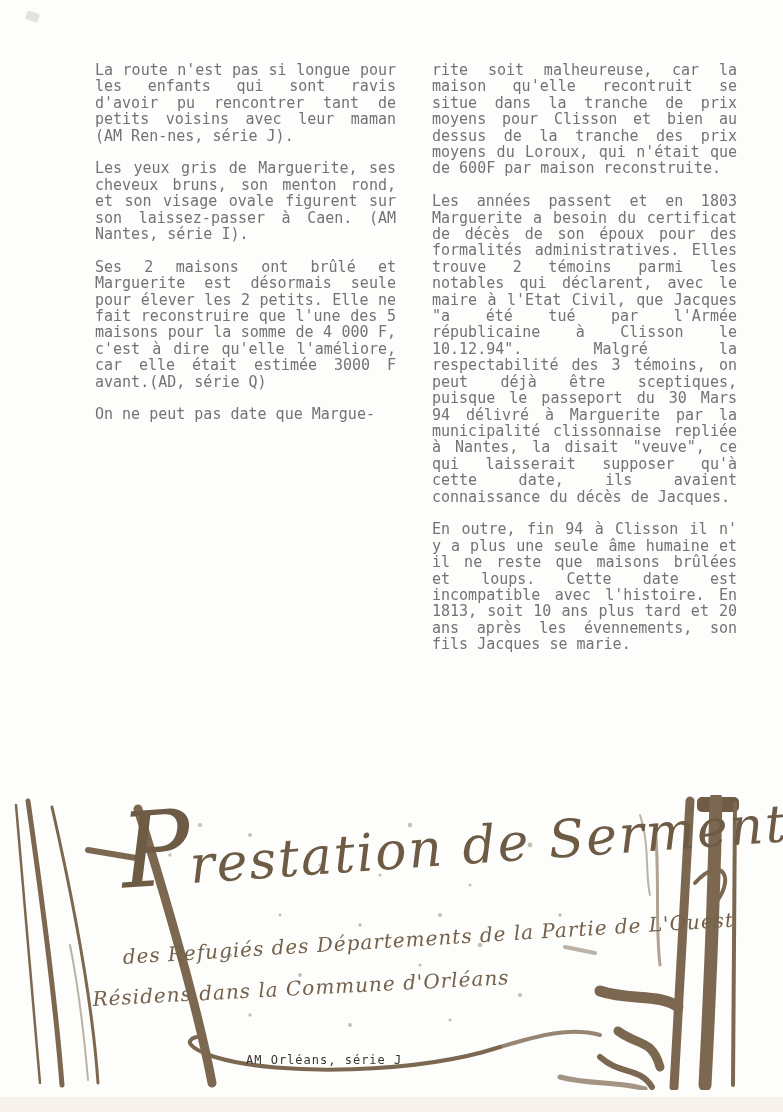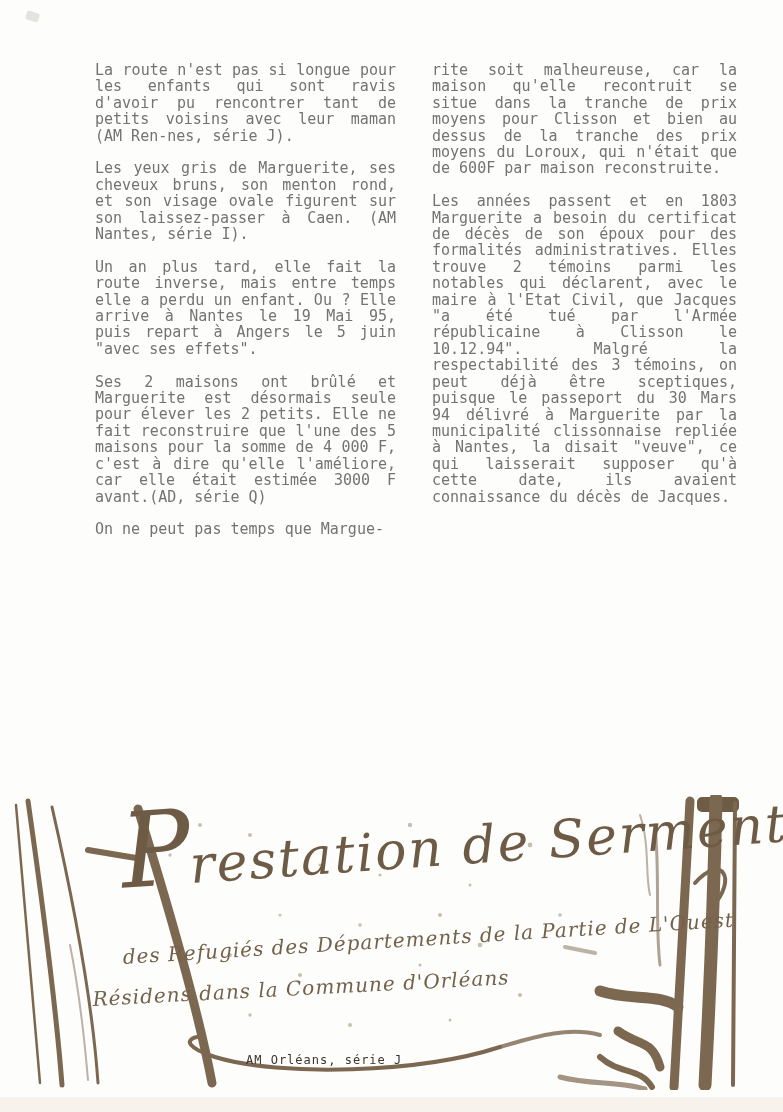--- a/index.html
+++ b/index.html
@@ -80,28 +80,28 @@
 </head>
 <body>
 
 <div class="page">
 
   <div class="corner-mark"></div>
 
   <div class="col col-left">
     <p>La route n'est pas si longue pour les enfants qui sont ravis d'avoir pu rencontrer tant de petits voisins avec leur maman (AM Ren-nes, série J).</p>
     <p>Les yeux gris de Marguerite, ses cheveux bruns, son menton rond, et son visage ovale figurent sur son laissez-passer à Caen. (AM Nantes, série I).</p>
-    <p>Un an plus tard, elle fait la route inverse, mais entre temps elle a perdu un enfant. Ou ? Elle arrive à Nantes le 19 Mai 95, puis repart à Angers le 5 juin "avec ses effets".</p>
     <p>Ses 2 maisons ont brûlé et Marguerite est désormais seule pour élever les 2 petits. Elle ne fait reconstruire que l'une des 5 maisons pour la somme de 4 000 F, c'est à dire qu'elle l'améliore, car elle était estimée 3000 F avant.(AD, série Q)</p>
-    <p>On ne peut pas temps que Margue-</p>
+    <p>On ne peut pas date que Margue-</p>
   </div>
 
   <div class="col col-right">
     <p>rite soit malheureuse, car la maison qu'elle recontruit se situe dans la tranche de prix moyens pour Clisson et bien au dessus de la tranche des prix moyens du Loroux, qui n'était que de 600F par maison reconstruite.</p>
     <p>Les années passent et en 1803 Marguerite a besoin du certificat de décès de son époux pour des formalités administratives. Elles trouve 2 témoins parmi les notables qui déclarent, avec le maire à l'Etat Civil, que Jacques "a été tué par l'Armée républicaine à Clisson le 10.12.94". Malgré la respectabilité des 3 témoins, on peut déjà être sceptiques, puisque le passeport du 30 Mars 94 délivré à Marguerite par la municipalité clissonnaise repliée à Nantes, la disait "veuve", ce qui laisserait supposer qu'à cette date, ils avaient connaissance du décès de Jacques.</p>
+    <p>En outre, fin 94 à Clisson il n' y a plus une seule âme humaine et il ne reste que maisons brûlées et loups. Cette date est incompatible avec l'histoire. En 1813, soit 10 ans plus tard et 20 ans après les évennements, son fils Jacques se marie.</p>
   </div>
 
   <div class="manuscript">
     <svg width="760" height="295" viewBox="0 0 760 295" fill="none" stroke="#7c6750" stroke-linecap="round">
 
       <path d="M16,10 L40,288" stroke-width="2.5"></path>
       <path d="M28,6 C40,90 55,200 62,290" stroke-width="5"></path>
       <path d="M52,12 C72,100 92,200 98,288" stroke-width="3"></path>
       <path d="M88,55 l48,8" stroke-width="6"></path>
       <path d="M138,14 C168,110 198,215 212,288" stroke-width="9"></path>

